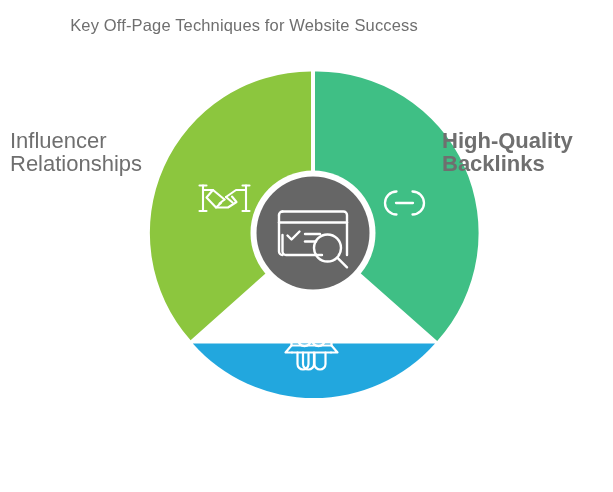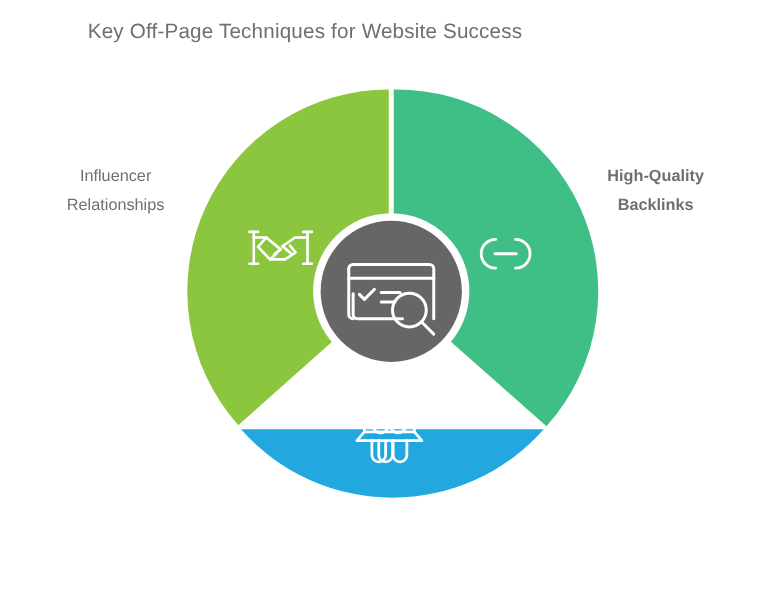--- a/index.html
+++ b/index.html
@@ -29,25 +29,25 @@
     text-align: center;
     font-size: 16.5px;
     color: #6f6f6f;
     letter-spacing: 0.15px;
     font-weight: 400;
     line-height: 22px;
     white-space: nowrap;
   }
   .label {
     position: absolute;
-    font-size: 13px;
+    font-size: 22px;
     color: #6f6f6f;
     line-height: 23px;
     font-weight: 400;
-    text-align: center;
+    text-align: left;
     white-space: pre-line;
   }
   #label-influencer {
     left: 10px;
     top: 129px;
     width: 165px;
   }
   #label-backlinks {
     left: 442px;
     top: 129px;

